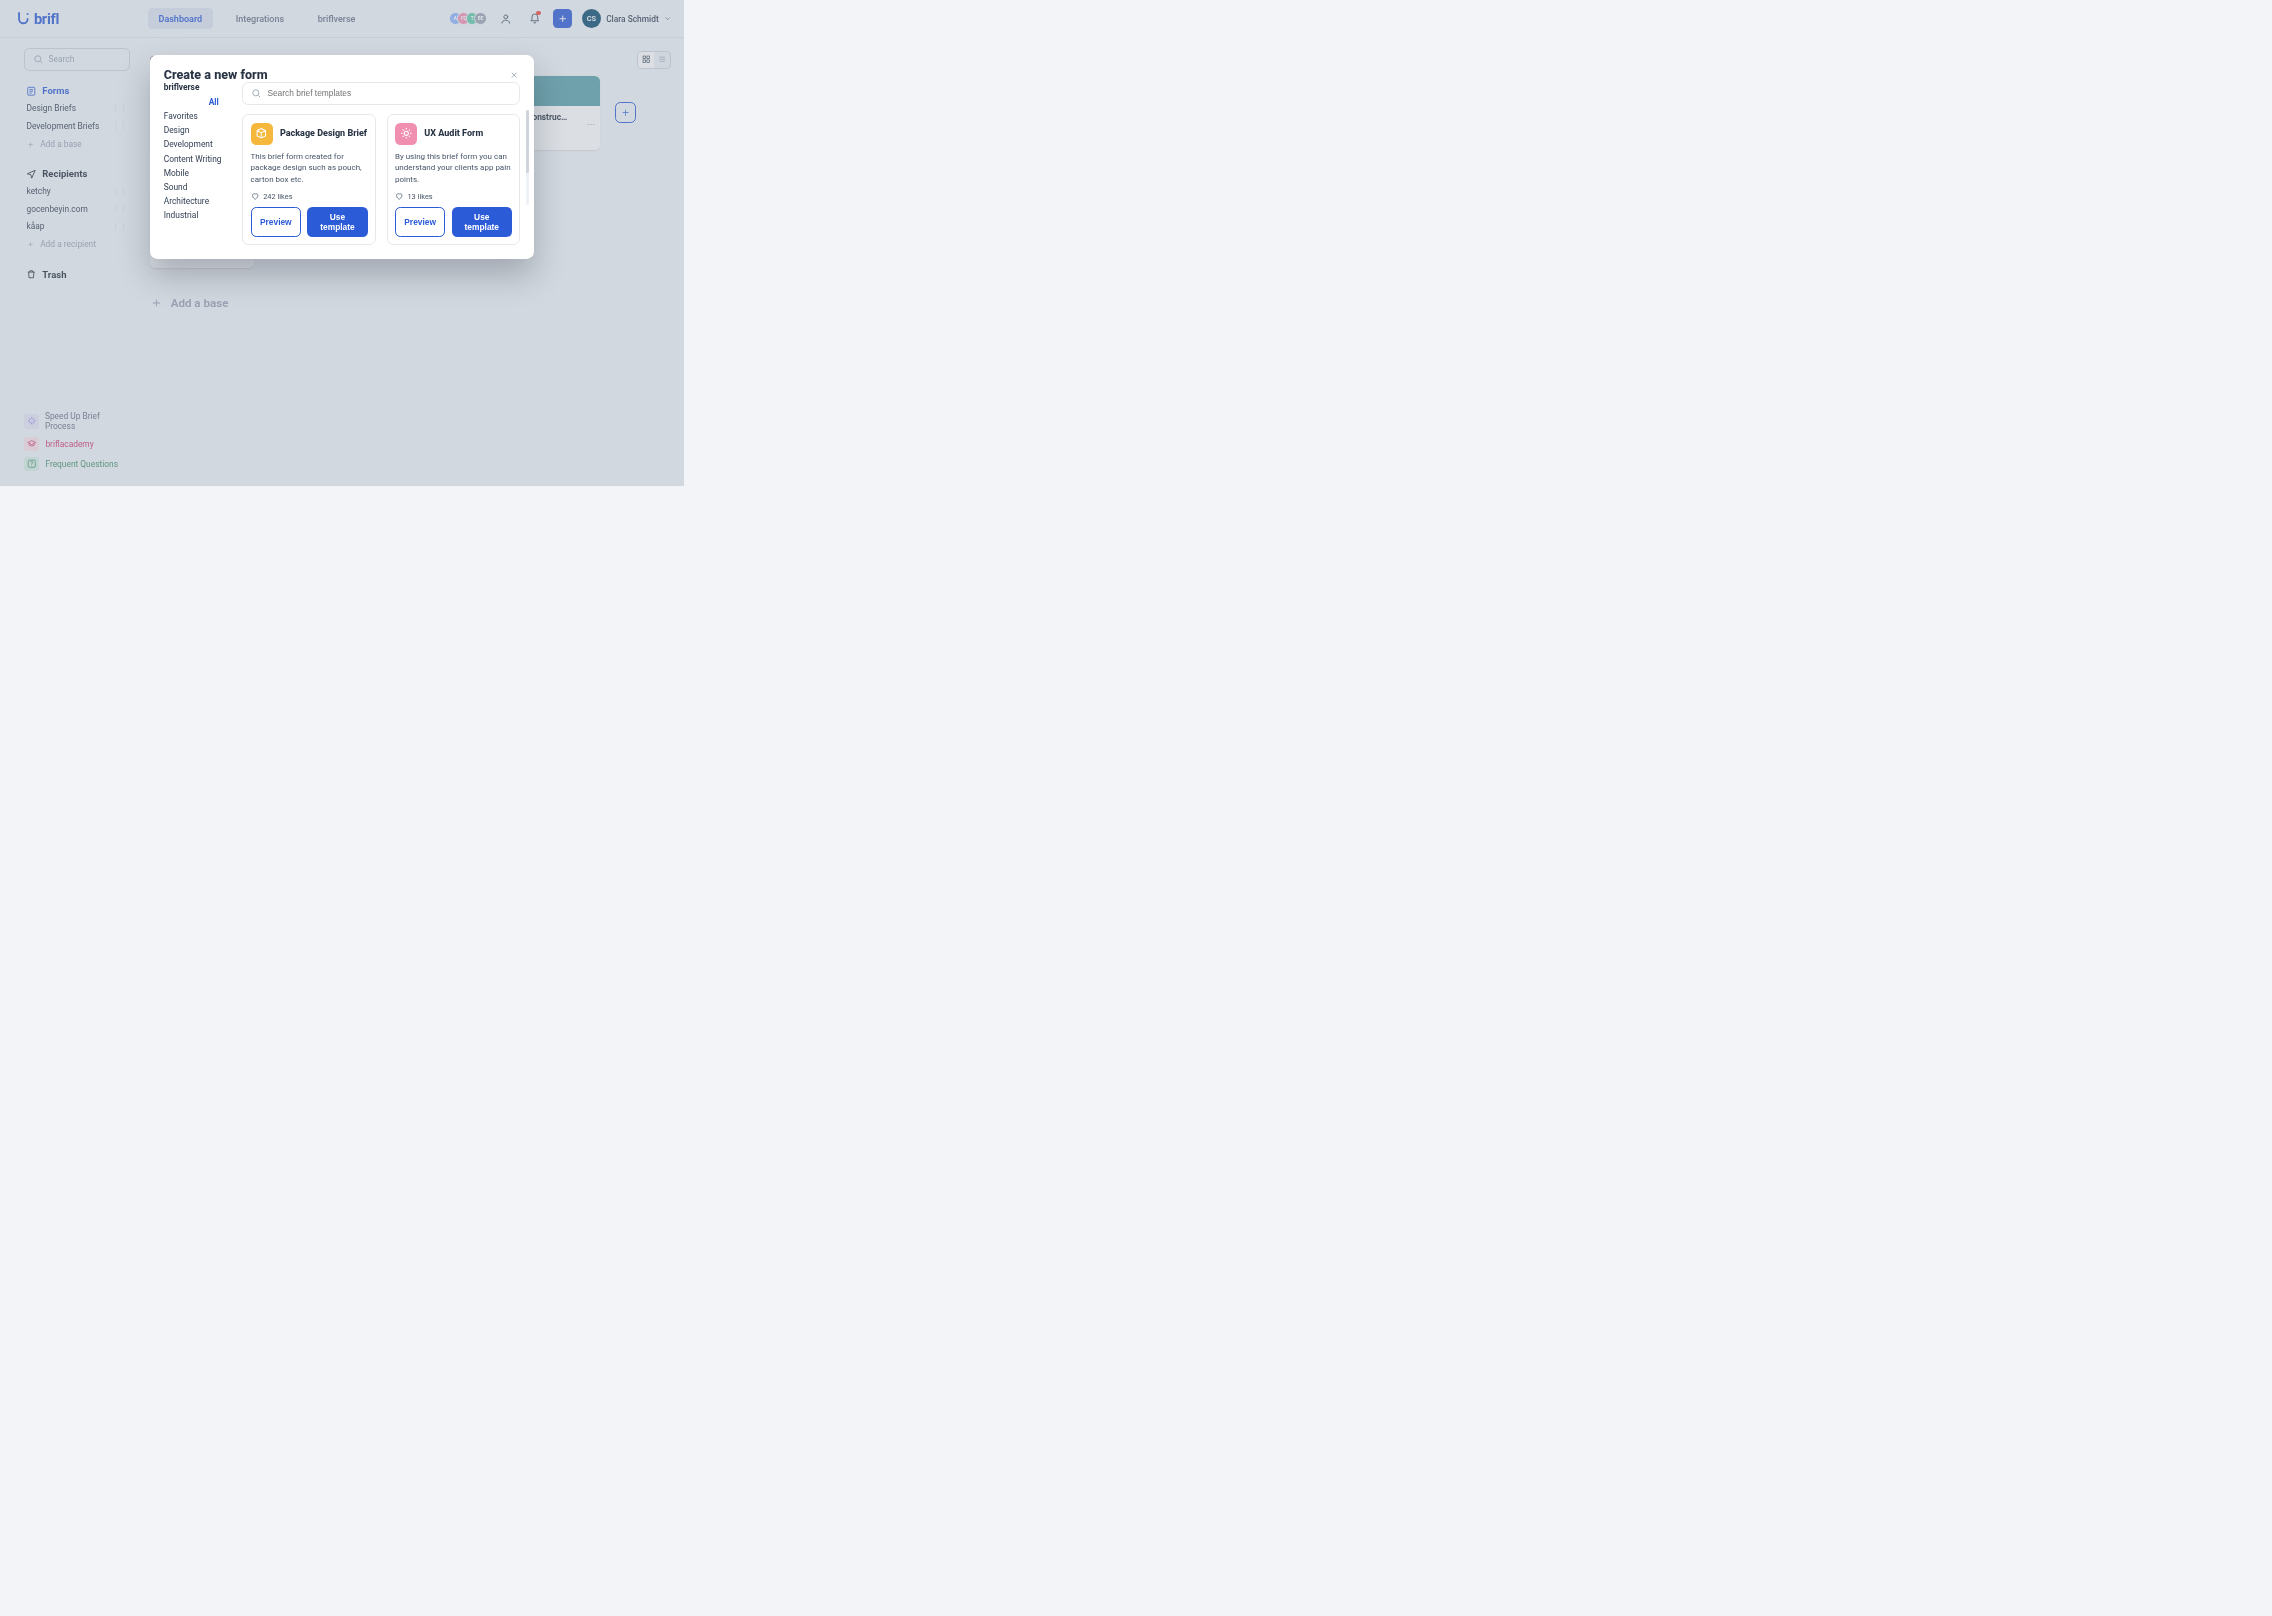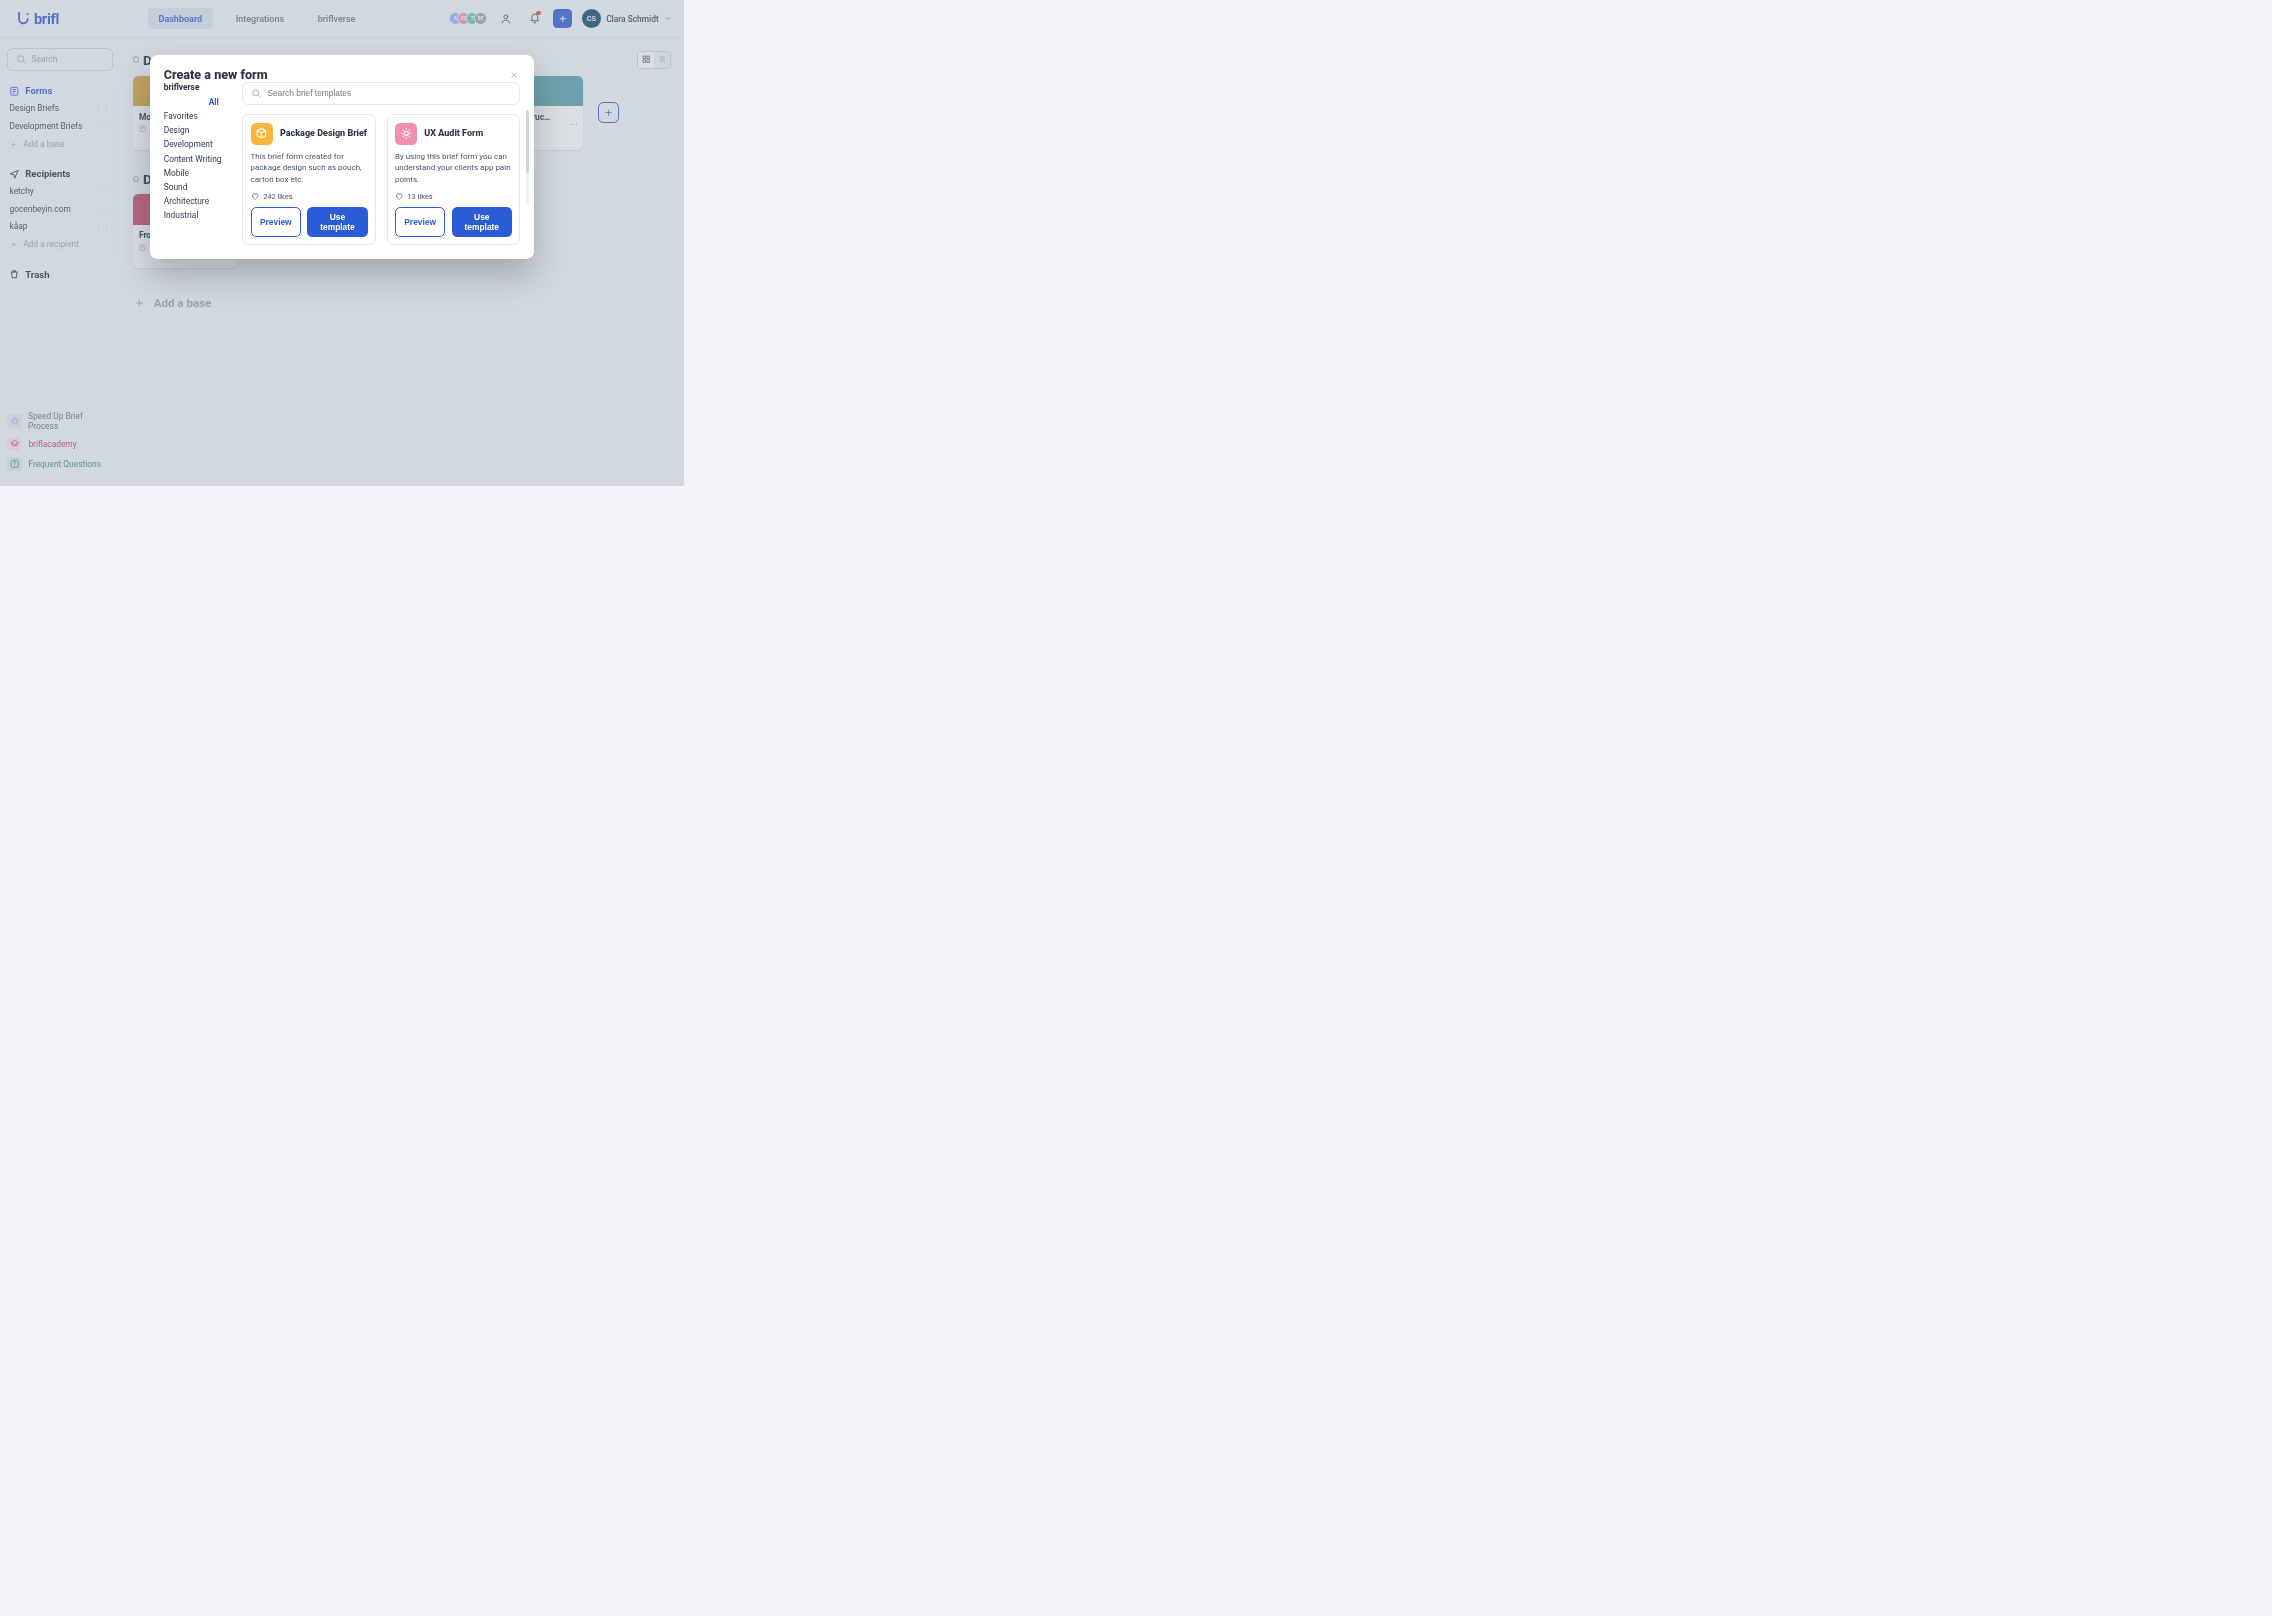--- a/index.html
+++ b/index.html
@@ -52,21 +52,21 @@
   }
   .add-btn-top { background:#2b5bd7; color:#fff; border-radius:4.2px; }
   .notif-wrap { position:relative; }
   .notif-dot { position:absolute; top:2.1px; right:3.2px; width:4.2px;height:4.2px;border-radius:50%;background:#f04438; }
   .user-pill { display:flex; align-items:center; gap:5.3px; cursor:pointer; }
   .user-avatar { width:19px;height:19px;border-radius:50%;background:#0c4a6e;display:flex;align-items:center;justify-content:center;color:#fff;font-weight:600;font-size:7.4px;}
   .user-name { font-size:8.4px; color:#344054; font-weight:500;}
   .chev { color:#667085; }
 
   
-  .layout { display:flex; height: calc(100% - 38px); }
+  .layout { display:flex; height: calc(100% - 38px); padding-left: 17px; }
   .sidebar { width: 120px; padding: 9.5px 7.4px; display:flex; flex-direction:column; }
   .search-box {
     display:flex; align-items:center; gap:5.3px;
     border:0.5px solid #d0d5dd; border-radius:5.3px; padding:5.3px 7.4px;
     color:#98a2b3; background:#f2f4f7;
   }
   .sb-section { margin-top: 11.6px; }
   .sb-header { display:flex; align-items:center; gap:5.3px; font-size:9.5px; font-weight:700; color:#1f2937; padding:3.2px 2.1px;}
   .sb-header.active { color:#2b5bd7; }
   .sb-item { font-size:8.4px; color:#344054; padding:3.7px 2.1px; display:flex; align-items:center; justify-content:space-between; cursor:pointer;}

